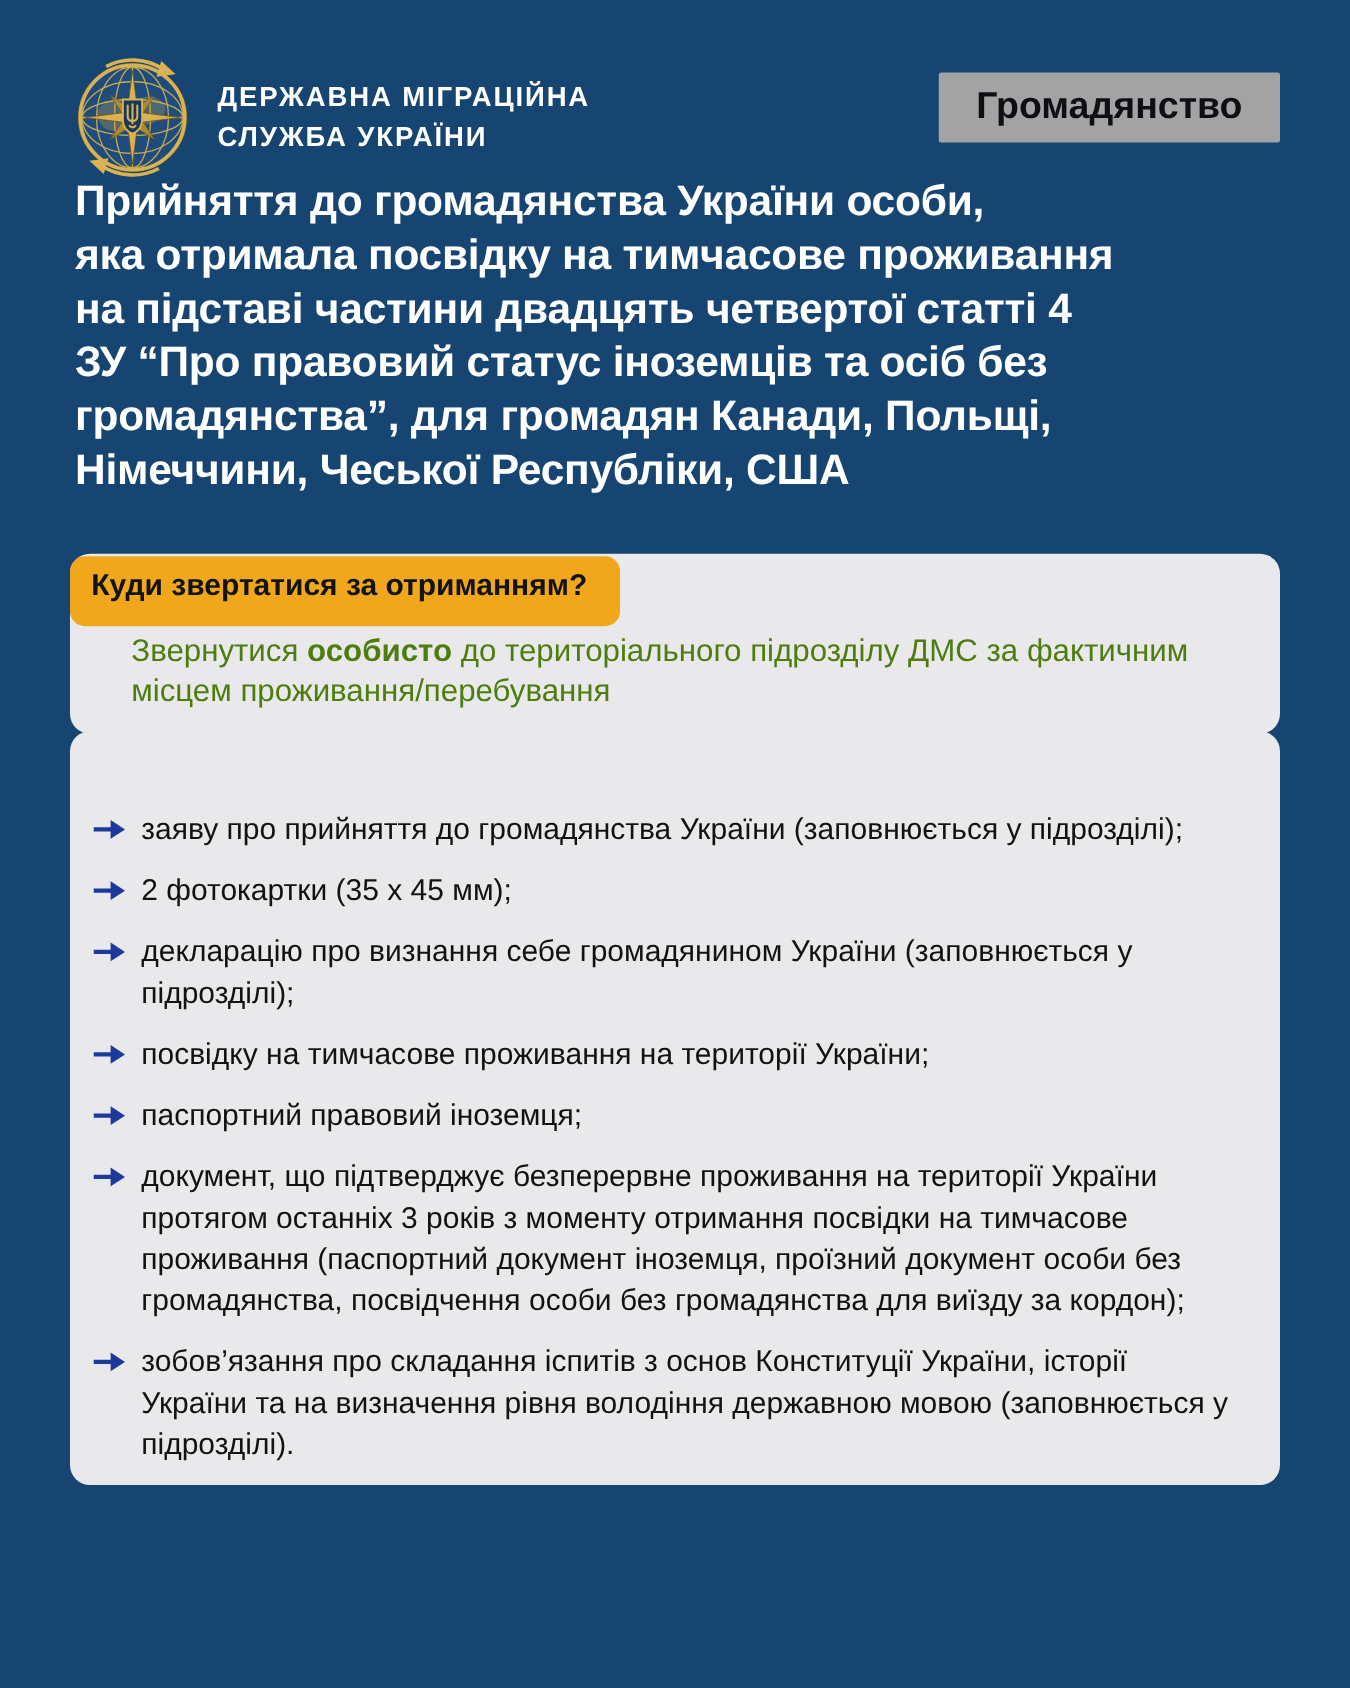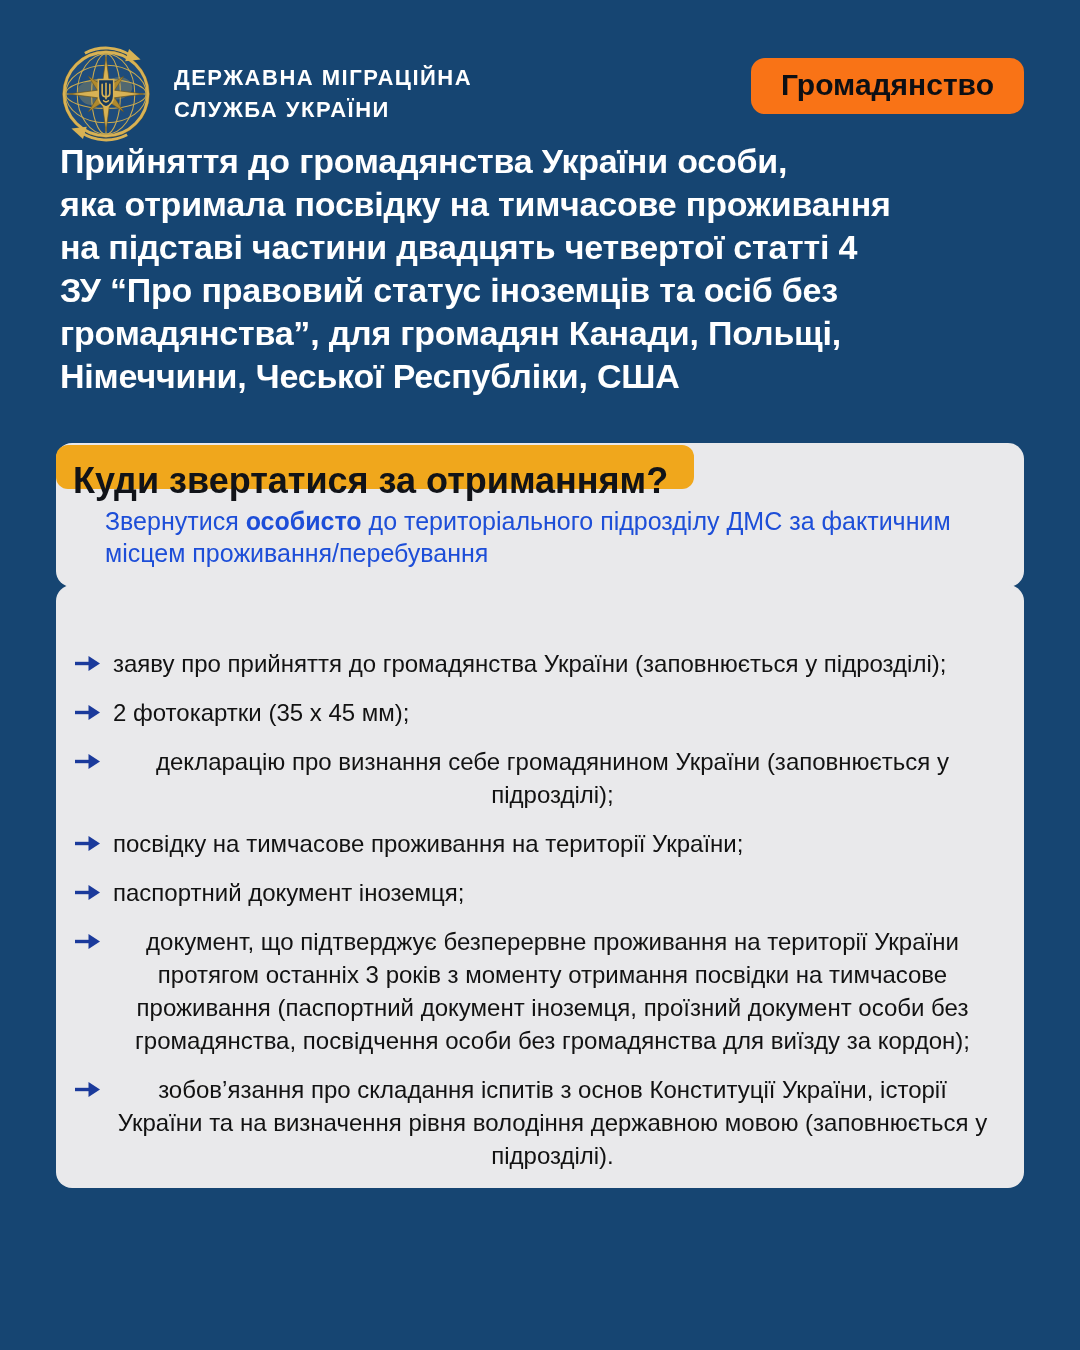--- a/index.html
+++ b/index.html
@@ -20,24 +20,24 @@
   .org-name {
     margin-left:20px;
     color:#ffffff;
     font-size:22px; font-weight:700;
     letter-spacing:1.5px;
     line-height:32px;
     text-transform:uppercase;
   }
   .badge {
     margin-left:auto; align-self:flex-start; margin-top:12px;
-    background:#f97316; color:#0d0f14;
+    background:#a3a3a3; color:#0d0f14;
     font-size:30px; font-weight:600;
     padding:10px 30px 12px 30px;
-    border-radius:14px;
+    border-radius:2px;
     white-space:nowrap;
   }
 
   
   .title {
     position:absolute; top:140px; left:60px; width:964px;
     color:#ffffff;
     font-size:34px; font-weight:600;
     line-height:43px;
     letter-spacing:-0.2px;
@@ -51,38 +51,37 @@
 
   .card {
     position:relative;
     background:#E9E9EB;
     border-radius:16px;
     width:100%;
   }
   .tab {
     position:absolute; top:2px; left:0;
     background:#F0A71C; color:#111318;
-    font-size:36px; font-weight:600;
-    line-height:48px; height:44px;
-    padding:12px 26px 0 17px;
+    font-size:24px; font-weight:600;
+    line-height:48px; height:56px;
+    padding:0 26px 0 17px;
     border-radius:12px;
     white-space:nowrap;
     z-index:2;
   }
   .card-body-where {
     padding:62px 36px 18px 49px;
-    color:#1d4ed8;
+    color:#4d7c0f;
     font-size:25px; line-height:32px;
   }
   .card-body-where b { font-weight:700; }
 
   .doc-list {
     list-style:none;
     padding:62px 32px 16px 16px;
-    text-align:center;
   }
   .doc-item {
     display:flex; align-items:flex-start;
     margin-bottom:16px;
     color:#121212;
     font-size:24px; line-height:33px;
   }
   .doc-item:last-child { margin-bottom:0; }
   .bullet {
     flex-shrink:0;
@@ -190,21 +189,21 @@
             <polygon points="14.5,1 26,8.5 14.5,16" fill="#1B3A9B"></polygon>
           </svg>
         <span>посвідку на тимчасове проживання на території України;</span>
       </li>
 
       <li class="doc-item">
         <svg class="bullet" viewBox="0 0 27 17" aria-hidden="true">
             <path d="M1 8.5 H17" stroke="#1B3A9B" stroke-width="3.4" fill="none"></path>
             <polygon points="14.5,1 26,8.5 14.5,16" fill="#1B3A9B"></polygon>
           </svg>
-        <span>паспортний документ іноземця;</span>
+        <span>паспортний правовий іноземця;</span>
       </li>
 
       <li class="doc-item">
         <svg class="bullet" viewBox="0 0 27 17" aria-hidden="true">
             <path d="M1 8.5 H17" stroke="#1B3A9B" stroke-width="3.4" fill="none"></path>
             <polygon points="14.5,1 26,8.5 14.5,16" fill="#1B3A9B"></polygon>
           </svg>
         <span>документ, що підтверджує безперервне проживання на території України протягом останніх 3 років з моменту отримання посвідки на тимчасове проживання (паспортний документ іноземця, проїзний документ особи без громадянства, посвідчення особи без громадянства для виїзду за кордон);</span>
       </li>
 

